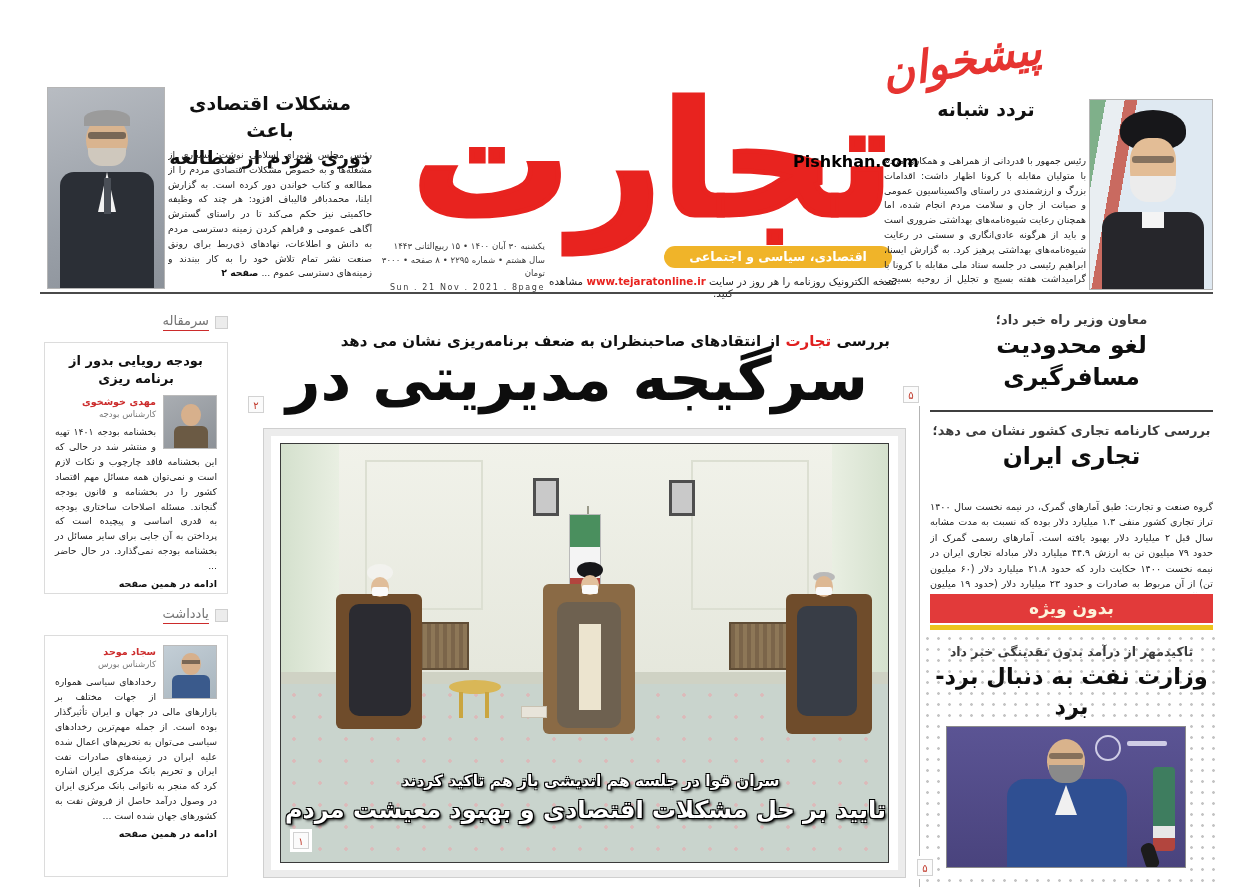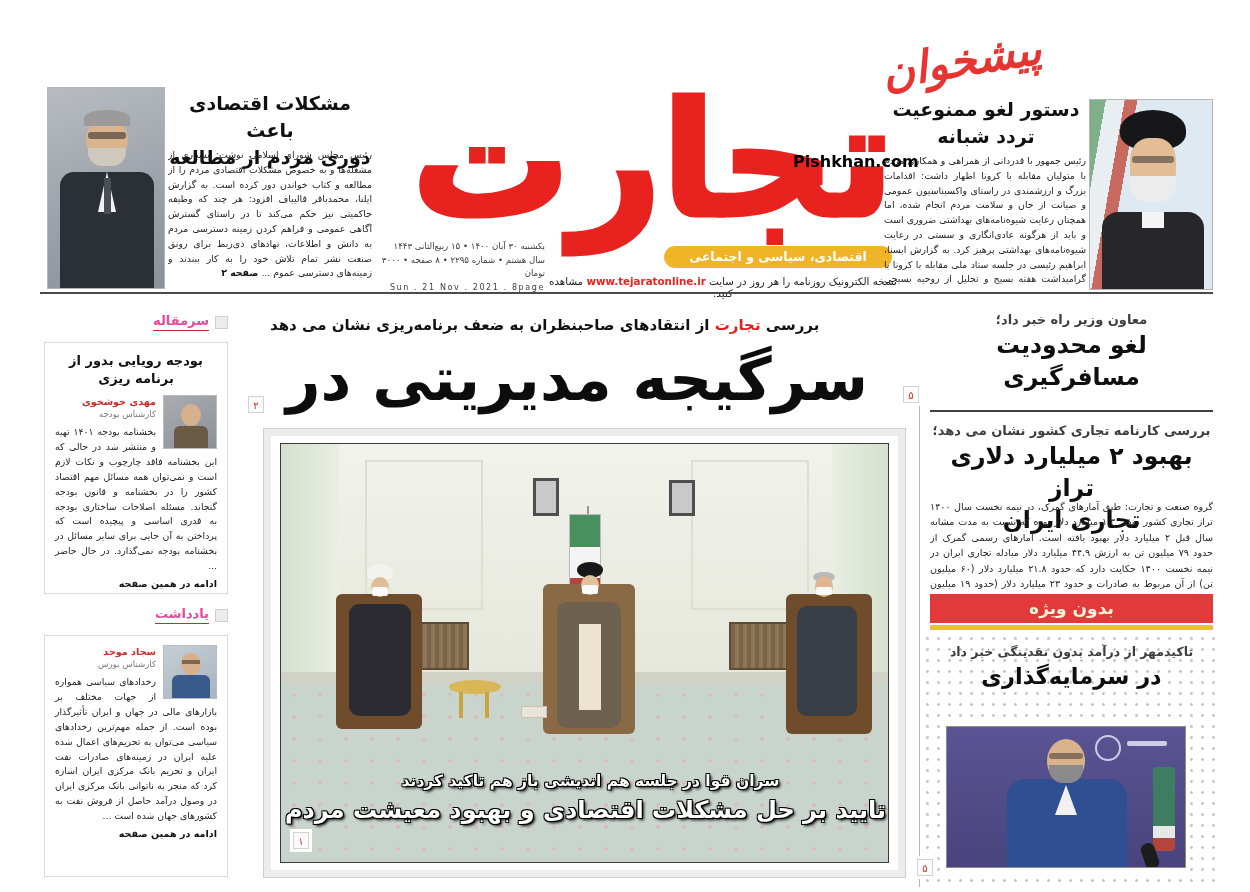--- a/index.html
+++ b/index.html
@@ -29,36 +29,36 @@
   .dateblock { left:380px; top:240px; width:165px; font-size:8.6px; line-height:13.5px; color:#3c3c3c;
                direction:rtl; text-align:right; }
   .date-en { direction:ltr; letter-spacing:1.6px; font-size:8px; color:#3c3c3c; }
   .webnotice { left:538px; top:275px; width:370px; font-size:10.3px; color:#222; direction:rtl; text-align:center; }
   .weburl { color:#e8231f; font-weight:bold; direction:ltr; display:inline-block; }
   .h-rule { left:40px; top:292px; width:1173px; height:2px; background:#4a4a4a; }
 
   
   .sec-head { left:44px; width:184px; height:18px; display:flex; flex-direction:row-reverse; align-items:center; }
   .sec-square { width:13px; height:13px; background:#ececec; border:1px solid #cfcfcf; margin-left:6px; }
-  .sec-label { color:#ec4899; font-size:13px; font-weight:bold; border-bottom:1.5px solid #cc2b2b; padding-bottom:2px; direction:rtl; }
+  .sec-label { color:#737373; font-size:13px; font-weight:normal; border-bottom:1.5px solid #cc2b2b; padding-bottom:2px; direction:rtl; }
   .side-box { left:44px; width:184px; border:1.5px solid #dcdcdc; background:#fff; padding:9px 10px; overflow:hidden; }
   .side-title { font-size:13px; font-weight:bold; color:#111; text-align:center; line-height:18px; margin-bottom:7px; direction:rtl; }
   .side-content { direction:rtl; font-size:9.3px; line-height:14.9px; color:#222; text-align:justify; }
   .auth-photo { float:right; width:54px; height:54px; margin:0 0 4px 7px; border:1px solid #bbb; position:relative; overflow:hidden; }
   .auth-name { color:#cc2b2b; font-size:9.6px; font-weight:bold; line-height:13px; }
   .auth-role { color:#777; font-size:8.6px; line-height:12px; margin-bottom:5px; }
   .more { font-weight:bold; font-size:9.6px; color:#111; margin-top:3px; direction:rtl; }
 
   
   .pgbox { width:16px; height:17px; background:#fbfbfb; border:1px solid #d2d2d2; box-shadow:0 0 0 3px #fff;
            color:#c0392b; font-size:10px; text-align:center; line-height:17px; }
 
   
-  .lead-kicker { left:270px; top:316px; width:620px; font-size:15px; font-weight:bold; color:#111;
-                 text-align:left; direction:rtl; }
+  .lead-kicker { left:270px; top:332px; width:620px; font-size:15px; font-weight:bold; color:#111;
+                 text-align:right; direction:rtl; }
   .lead-brand { color:#e02020; }
   .lead-headline { left:252px; top:333px; width:650px; font-size:60px; font-weight:bold; color:#0d0d0d;
                    text-align:center; direction:rtl; line-height:92px; letter-spacing:-1px; }
 
   .photo-frame { left:263px; top:428px; width:643px; height:450px; background:#fff; border:1px solid #cfcfcf;
                  box-shadow:inset 0 0 0 7px #ececec; }
   .photo-inner { left:16px; top:14px; width:609px; height:420px; border:1px solid #3a3a3a; overflow:hidden; background:#e9ebe1; }
   .wall { left:0; top:0; width:609px; height:240px; background:linear-gradient(#f1f2ea,#e5e7dc); }
   .curtain { top:0; width:58px; height:246px; background:linear-gradient(90deg,#d4e0cd,#e9efe2); }
   .panel { border:2px solid #dcdfd2; }
@@ -130,21 +130,20 @@
     <div>سال هشتم • شماره ۲۲۹۵ • ۸ صفحه • ۳۰۰۰ تومان</div>
     <div class="date-en">Sun . 21 Nov . 2021 . 8page</div>
   </div>
   <div class="abs webnotice">
     <span>نسخه الکترونیک روزنامه را هر روز در سایت</span>
     <span class="weburl">www.tejaratonline.ir</span>
     <span>مشاهده کنید.</span>
   </div>
 
   <div class="abs hl-sm c rtl" style="left:886px; top:96px; width:200px;">
-    <div>دستور لغو ممنوعیت</div>
     <div>تردد شبانه</div>
   </div>
   <div class="abs body-sm j rtl" style="left:884px; top:154px; width:202px; height:136px;">
     <span>رئیس جمهور با قدردانی از همراهی و همکاری مردم با متولیان مقابله با کرونا اظهار داشت: اقدامات بزرگ و ارزشمندی در راستای واکسیناسیون عمومی و صیانت از جان و سلامت مردم انجام شده، اما همچنان رعایت شیوه‌نامه‌های بهداشتی ضروری است و باید از هرگونه عادی‌انگاری و سستی در رعایت شیوه‌نامه‌های بهداشتی پرهیز کرد. به گزارش ایسنا، ابراهیم رئیسی در جلسه ستاد ملی مقابله با کرونا با گرامیداشت هفته بسیج و تجلیل از روحیه بسیجی دست‌اندرکاران ...</span>
     <span class="pref">همین صفحه</span>
   </div>
   <div class="abs h-photo" style="left:1089px; top:99px; width:124px; height:191px;">
     <div class="abs" style="left:0;top:0;width:124px;height:191px;background:linear-gradient(100deg,#7fb08a 0 10%,#e9eef2 10% 22%,#c96a60 22% 30%,#dfe9f2 30%);"></div>
     <div class="abs" style="left:30px;top:10px;width:66px;height:40px;background:#17171a;border-radius:50% 50% 40% 40%;"></div>
     <div class="abs" style="left:40px;top:38px;width:46px;height:56px;background:#e3bd96;border-radius:40%;"></div>
@@ -252,34 +251,34 @@
 
   <div class="abs rc-kicker" style="top:312px;">معاون وزیر راه خبر داد؛</div>
   <div class="abs rc-title" style="top:329px;">
     <div>لغو محدودیت مسافرگیری</div>
   </div>
   <div class="abs pgbox" style="left:903px; top:386px;">۵</div>
   <div class="abs rc-rule"></div>
 
   <div class="abs rc-kicker" style="top:423px;">بررسی کارنامه تجاری کشور نشان می دهد؛</div>
   <div class="abs rc-title" style="top:440px;">
-    <div>بهبود ۲ میلیارد دلاری تراز</div>
     <div>تجاری ایران</div>
   </div>
   <div class="abs rc-body">
     <span>گروه صنعت و تجارت: طبق آمارهای گمرک، در نیمه نخست سال ۱۴۰۰ تراز تجاری کشور منفی ۱.۳ میلیارد دلار بوده که نسبت به مدت مشابه سال قبل ۲ میلیارد دلار بهبود یافته است. آمارهای رسمی گمرک از حدود ۷۹ میلیون تن به ارزش ۴۴.۹ میلیارد دلار مبادله تجاری ایران در نیمه نخست ۱۴۰۰ حکایت دارد که حدود ۲۱.۸ میلیارد دلار (۶۰ میلیون تن) از آن مربوط به صادرات و حدود ۲۳ میلیارد دلار (حدود ۱۹ میلیون تن) آن مربوط به واردات ایران از سایر کشورهاست...</span>
     
   </div>
 
   <div class="abs banner">بدون ویژه</div>
   <div class="abs ystrip"></div>
 
   <div class="abs dotted"></div>
   <div class="abs rc-kicker" style="top:644px; font-size:12.5px;">تاکید‌مهر از درآمد بدون نقدینگی خبر داد</div>
   <div class="abs rc-title" style="top:661px; font-size:22.5px; line-height:30px;">
+    <div>وزارت نفت به دنبال برد-برد</div>
     <div>در سرمایه‌گذاری</div>
   </div>
 
   <div class="abs oil-frame">
     <div class="abs" style="left:0;top:0;width:240px;height:142px;background:linear-gradient(#5b5494,#49437d);"></div>
     <div class="abs" style="left:148px;top:8px;width:26px;height:26px;border:2px solid #cfcde6;border-radius:50%;"></div>
     <div class="abs" style="left:180px;top:14px;width:40px;height:5px;background:#cfcde6;border-radius:2px;"></div>
     <div class="abs" style="left:206px;top:40px;width:22px;height:84px;background:linear-gradient(#3e7d5f 0 70%,#e7e7e7 70% 85%,#b2453e 85%);border-radius:4px;"></div>
     <div class="abs" style="left:60px;top:52px;width:120px;height:90px;background:#2f4f92;border-radius:18px 18px 0 0;"></div>
     <div class="abs" style="left:108px;top:58px;width:22px;height:30px;background:#f0f0f0;clip-path:polygon(50% 0,0 100%,100% 100%);"></div>

